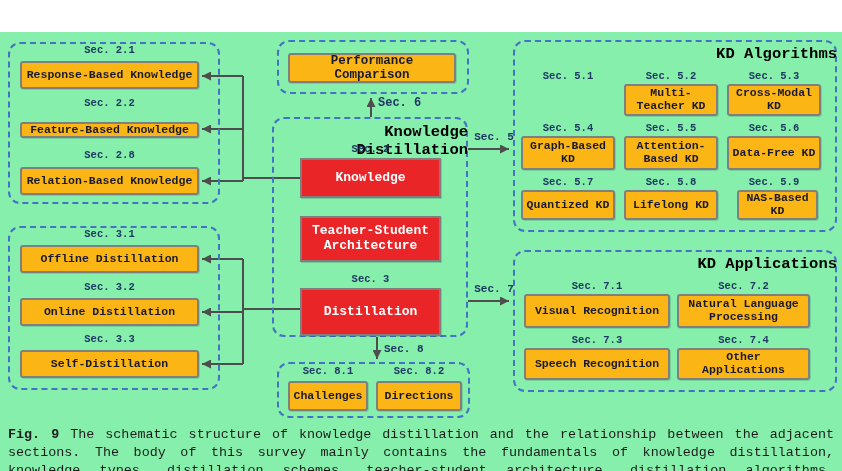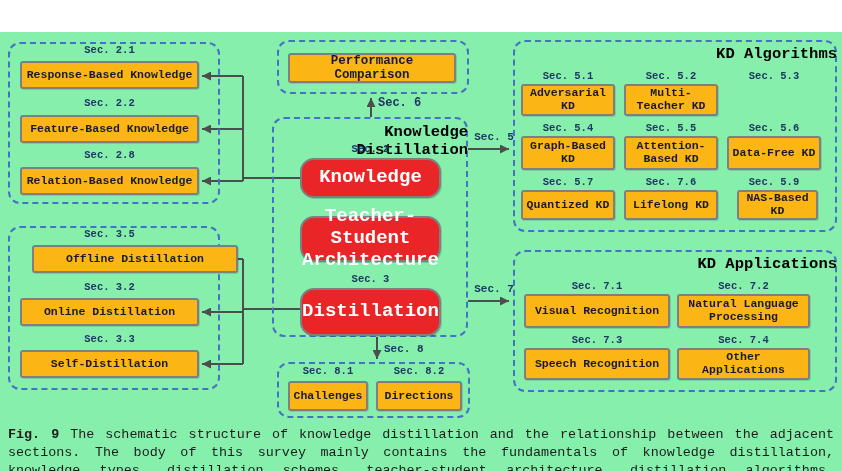--- a/index.html
+++ b/index.html
@@ -5,23 +5,23 @@
   html,body{margin:0;padding:0;background:#ffffff;}
   .page{position:relative;width:842px;height:471px;background:#86efac;overflow:hidden;
         font-family:Liberation Mono, monospace;margin-top:32px;}
   .diagram{position:absolute;left:0;top:0;width:842px;height:392px;}
   .arrows{position:absolute;left:0;top:0;pointer-events:none;}
   .dashed{position:absolute;border:2.5px dashed #4472C4;border-radius:12px;box-sizing:border-box;}
   .ybox{position:absolute;background:#FBB615;border:2px solid #7F7F7F;border-radius:3px;
         box-sizing:border-box;display:flex;align-items:center;justify-content:center;
         text-align:center;font-weight:bold;color:#1a1a2e;font-size:11.5px;line-height:1.12;
         padding:1px 3px;box-shadow:1px 1px 0 rgba(0,0,0,0.12);}
-  .rbox{position:absolute;background:#E92528;border:2.5px solid #7F7F7F;border-radius:14px;
+  .rbox{position:absolute;background:#E92528;border:2.5px solid #7F7F7F;border-radius:0;
         box-sizing:border-box;display:flex;align-items:center;justify-content:center;
-        text-align:center;font-weight:bold;color:#ffffff;font-size:19px;line-height:1.15;
+        text-align:center;font-weight:bold;color:#ffffff;font-size:13px;line-height:1.15;
         padding:1px 4px;box-shadow:1px 1px 0 rgba(0,0,0,0.15);}
   .sec{position:absolute;font-weight:bold;color:#1F3864;font-size:10.5px;line-height:13px;
        text-align:center;white-space:nowrap;}
   .gtitle{position:absolute;font-weight:bold;color:#000000;font-size:15.5px;line-height:18px;
           text-align:right;}
   .caption{position:absolute;left:8px;top:394px;width:826px;font-size:13.4px;line-height:1.33;
            text-align:justify;color:#1c1c1c;}
   .caption b{font-weight:bold;}
 </style>
 </head>
@@ -54,27 +54,27 @@
         <path d="M468,117 H509" marker-end="url(#arr)"></path>
         <path d="M468,269 H509" marker-end="url(#arr)"></path>
         <path d="M377,305 V327" marker-end="url(#arr)"></path>
       </g>
     </svg>
 
     <div class="dashed" style="left:8px;top:10px;width:212px;height:162px"></div>
     <div class="sec" style="left:20px;top:12px;width:179px">Sec. 2.1</div>
     <div class="ybox" style="left:20px;top:29px;width:179px;height:28px">Response-Based Knowledge</div>
     <div class="sec" style="left:20px;top:65px;width:179px">Sec. 2.2</div>
-    <div class="ybox" style="left:20px;top:83px;width:179px;height:28px">Feature-Based Knowledge</div>
+    <div class="ybox" style="left:20px;top:90px;width:179px;height:16px">Feature-Based Knowledge</div>
     <div class="sec" style="left:20px;top:117px;width:179px">Sec. 2.8</div>
     <div class="ybox" style="left:20px;top:135px;width:179px;height:28px">Relation-Based Knowledge</div>
 
     <div class="dashed" style="left:8px;top:194px;width:212px;height:164px"></div>
-    <div class="sec" style="left:20px;top:196px;width:179px">Sec. 3.5</div>
-    <div class="ybox" style="left:32px;top:213px;width:206px;height:28px">Offline Distillation</div>
+    <div class="sec" style="left:20px;top:196px;width:179px">Sec. 3.1</div>
+    <div class="ybox" style="left:20px;top:213px;width:179px;height:28px">Offline Distillation</div>
     <div class="sec" style="left:20px;top:249px;width:179px">Sec. 3.2</div>
     <div class="ybox" style="left:20px;top:266px;width:179px;height:28px">Online Distillation</div>
     <div class="sec" style="left:20px;top:301px;width:179px">Sec. 3.3</div>
     <div class="ybox" style="left:20px;top:318px;width:179px;height:28px">Self-Distillation</div>
 
     <div class="dashed" style="left:277px;top:8px;width:192px;height:54px"></div>
     <div class="ybox" style="left:288px;top:21px;width:168px;height:30px;font-size:12.5px">Performance Comparison</div>
 
     <div class="dashed" style="left:272px;top:85px;width:196px;height:220px"></div>
     <div class="gtitle" style="left:272px;top:91px;width:196px">Knowledge Distillation</div>
@@ -94,32 +94,32 @@
     <div class="ybox" style="left:288px;top:349px;width:80px;height:30px">Challenges</div>
     <div class="sec" style="left:376px;top:333px;width:86px">Sec. 8.2</div>
     <div class="ybox" style="left:376px;top:349px;width:86px;height:30px">Directions</div>
 
     <div class="dashed" style="left:513px;top:8px;width:324px;height:192px"></div>
     <div class="gtitle" style="left:513px;top:13px;width:324px">KD Algorithms</div>
 
     <div class="sec" style="left:521px;top:38px;width:94px">Sec. 5.1</div>
     <div class="sec" style="left:624px;top:38px;width:94px">Sec. 5.2</div>
     <div class="sec" style="left:727px;top:38px;width:94px">Sec. 5.3</div>
-    <div class="ybox" style="left:521px;top:52px;width:94px;height:32px">Adversarial KD</div>
     <div class="ybox" style="left:624px;top:52px;width:94px;height:32px">Multi-Teacher KD</div>
+    <div class="ybox" style="left:727px;top:52px;width:94px;height:32px">Cross-Modal KD</div>
 
     <div class="sec" style="left:521px;top:90px;width:94px">Sec. 5.4</div>
     <div class="sec" style="left:624px;top:90px;width:94px">Sec. 5.5</div>
     <div class="sec" style="left:727px;top:90px;width:94px">Sec. 5.6</div>
     <div class="ybox" style="left:521px;top:104px;width:94px;height:34px">Graph-Based KD</div>
     <div class="ybox" style="left:624px;top:104px;width:94px;height:34px">Attention-Based KD</div>
     <div class="ybox" style="left:727px;top:104px;width:94px;height:34px">Data-Free KD</div>
 
     <div class="sec" style="left:521px;top:144px;width:94px">Sec. 5.7</div>
-    <div class="sec" style="left:624px;top:144px;width:94px">Sec. 7.6</div>
+    <div class="sec" style="left:624px;top:144px;width:94px">Sec. 5.8</div>
     <div class="sec" style="left:727px;top:144px;width:94px">Sec. 5.9</div>
     <div class="ybox" style="left:521px;top:158px;width:94px;height:30px">Quantized KD</div>
     <div class="ybox" style="left:624px;top:158px;width:94px;height:30px">Lifelong KD</div>
     <div class="ybox" style="left:737px;top:158px;width:81px;height:30px">NAS-Based KD</div>
 
     <div class="dashed" style="left:513px;top:218px;width:324px;height:142px"></div>
     <div class="gtitle" style="left:513px;top:223px;width:324px">KD Applications</div>
 
     <div class="sec" style="left:524px;top:248px;width:146px">Sec. 7.1</div>
     <div class="sec" style="left:677px;top:248px;width:133px">Sec. 7.2</div>

